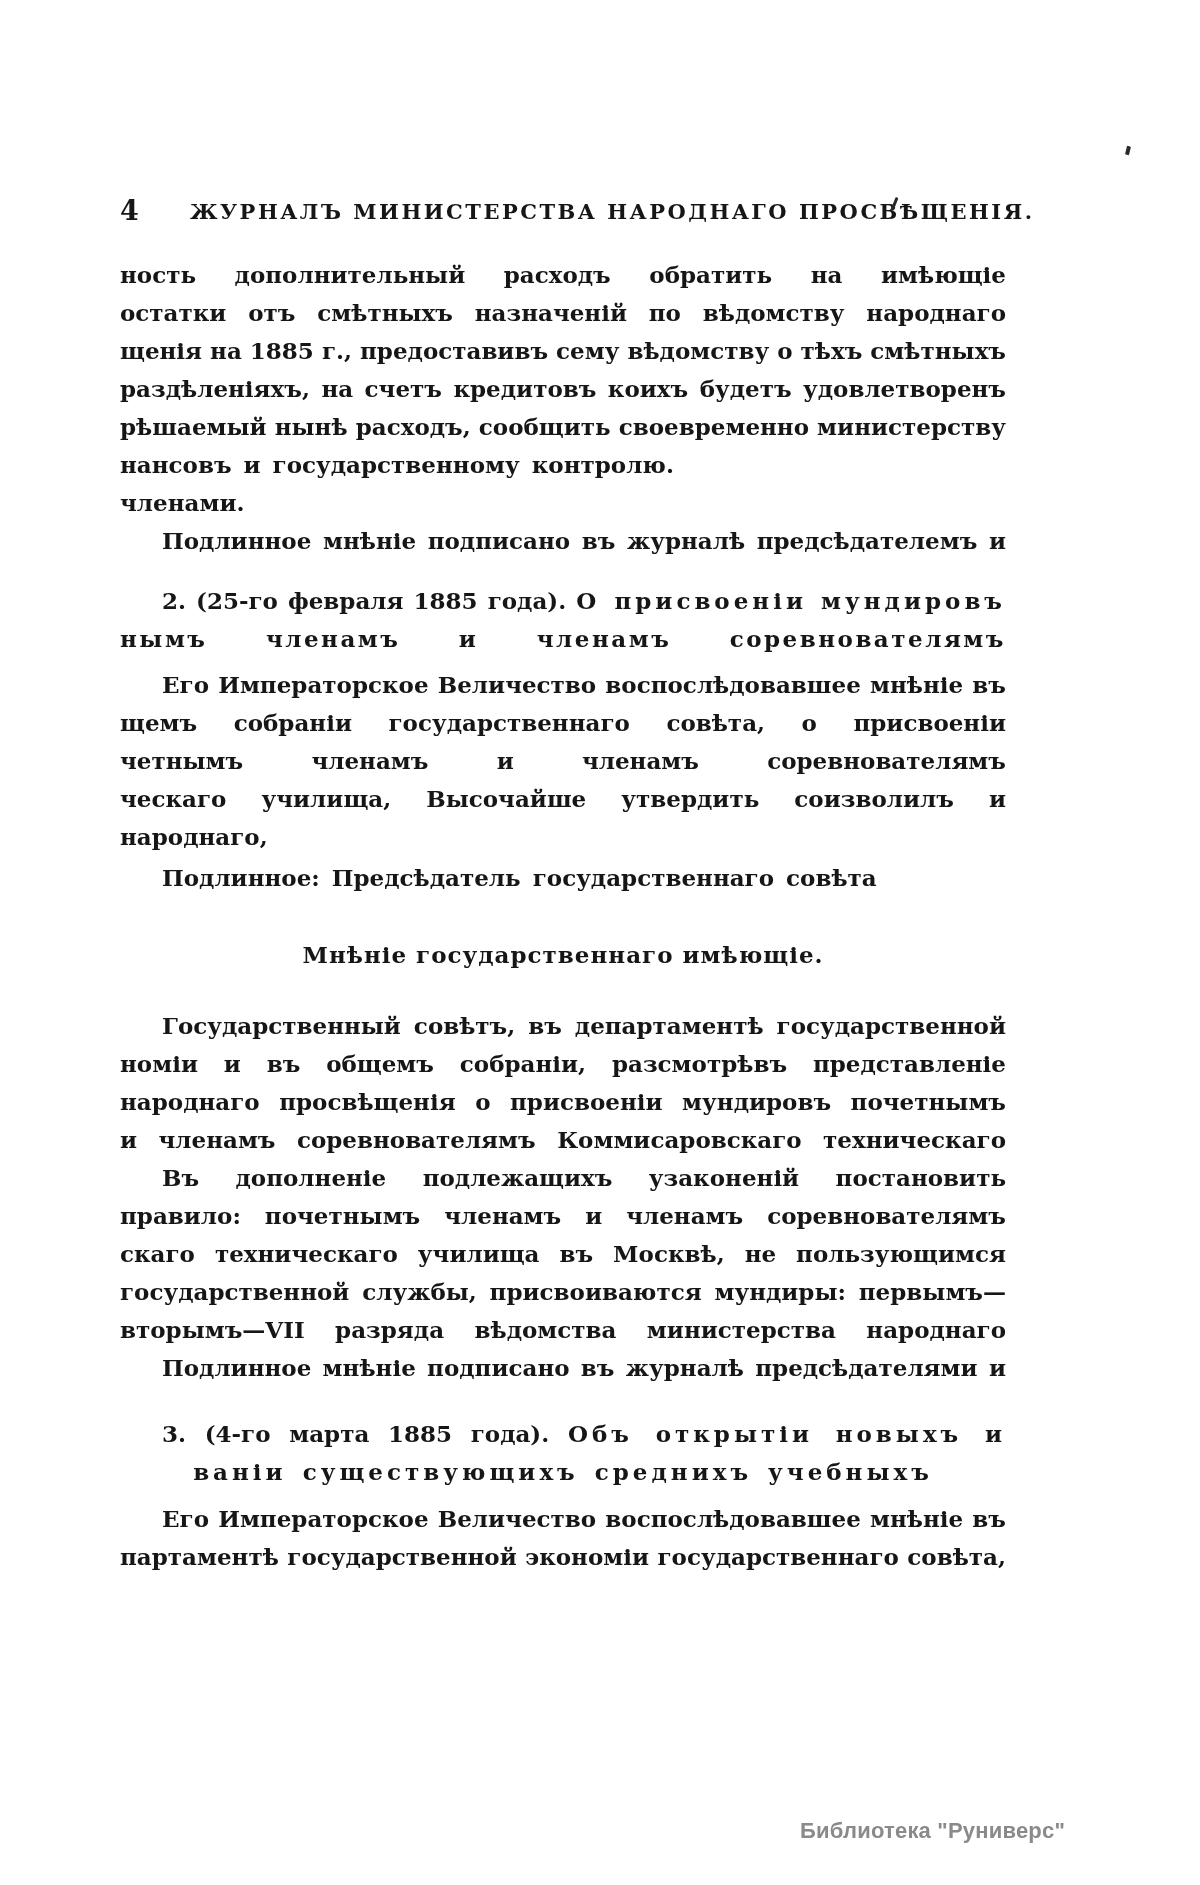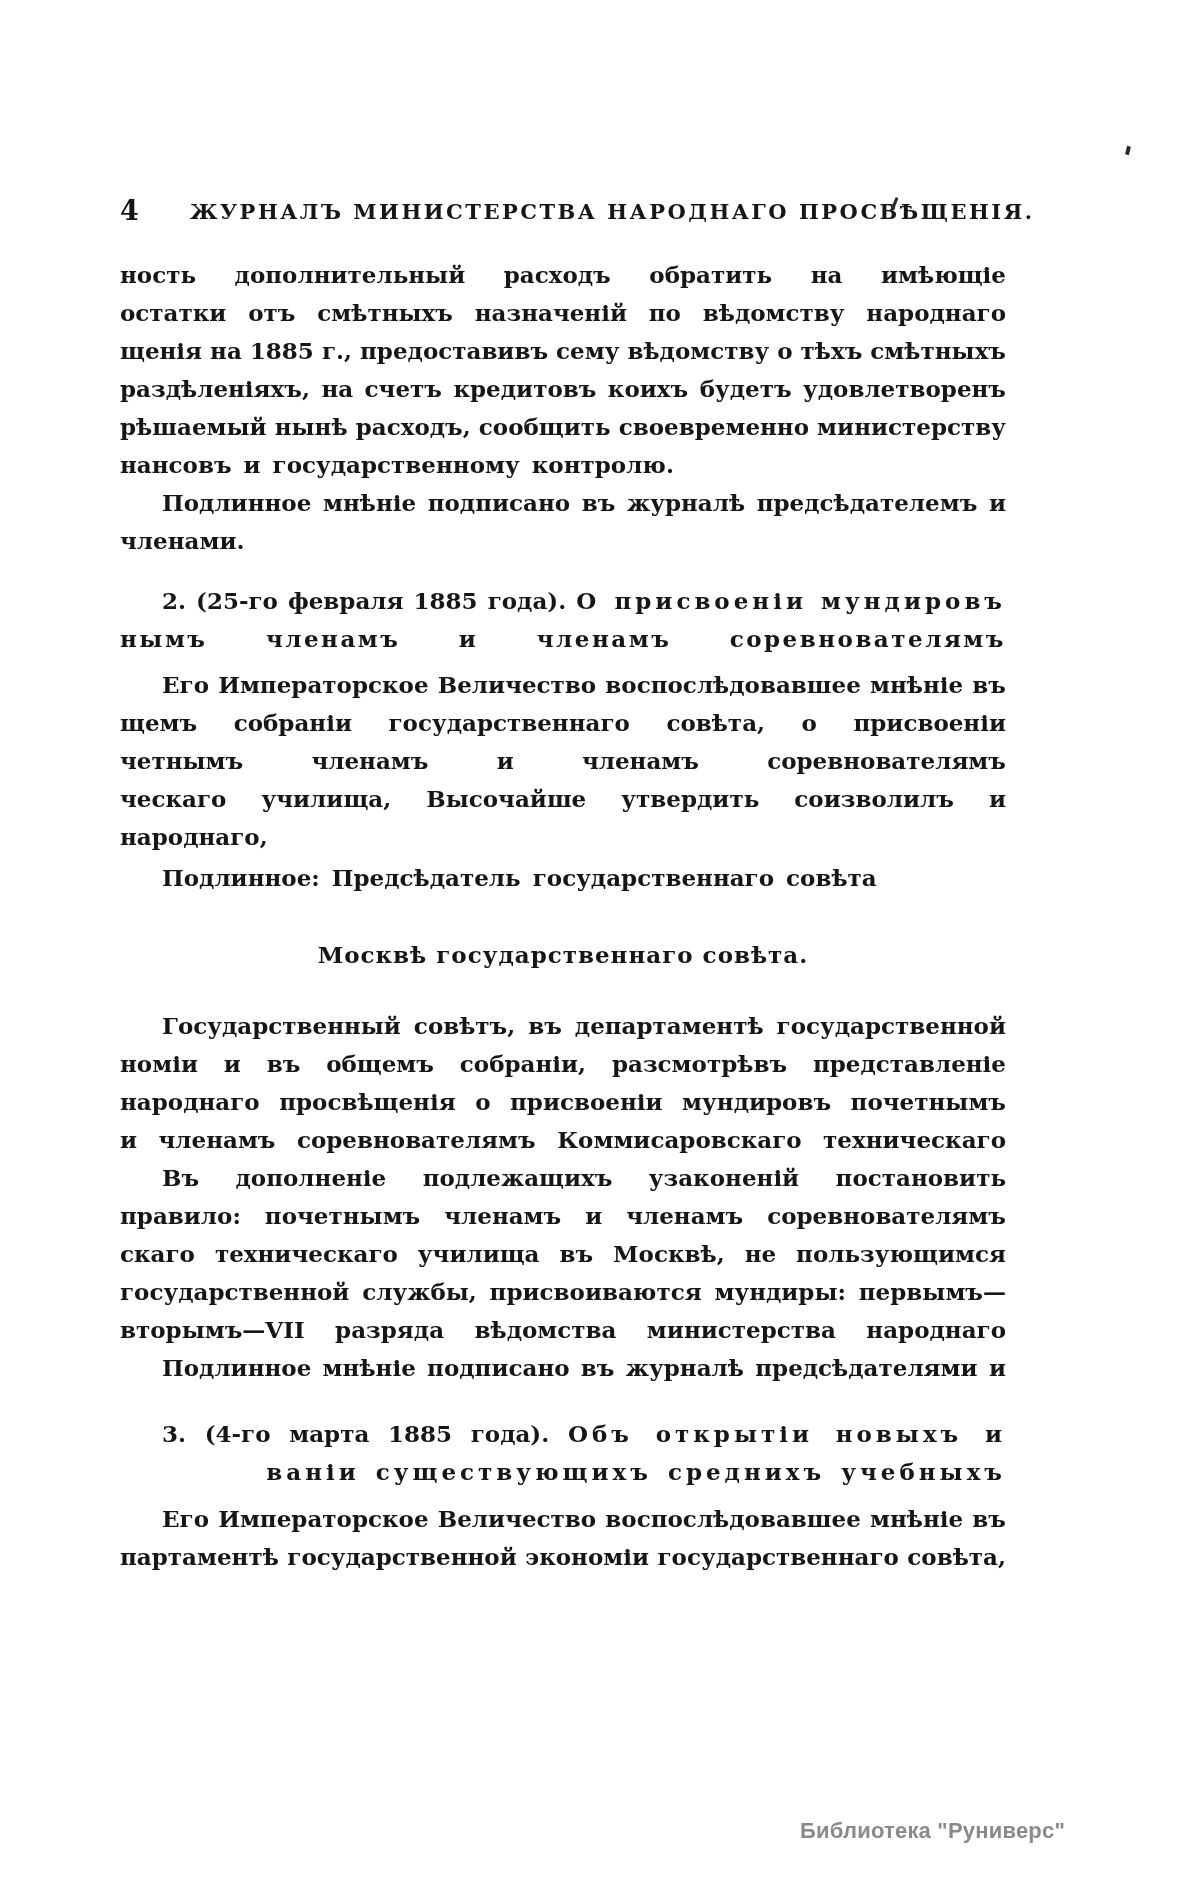--- a/index.html
+++ b/index.html
@@ -54,21 +54,21 @@
     font-weight: 700;
   }
   .line {
     height: 38px;
     line-height: 38px;
     text-align: justify;
     text-align-last: justify;
     overflow: hidden;
   }
   .line.end {
-    text-align: right;
+    text-align: center;
     text-align-last: left;
     word-spacing: 4px;
   }
   .indent { text-indent: 42px; }
   .sp  { letter-spacing: 2.5px; }   
   .spw { letter-spacing: 4px; }     
   .m-item2   { margin-top: 22px; }
   .m-p3      { margin-top: 8px; }
   .m-p4      { margin-top: 3px; }
   .m-sechead { margin-top: 39px; }
@@ -133,42 +133,42 @@
     <div>
       <div class="line">ность дополнительный расходъ обратить на имѣющіе образоваться</div>
       <div class="line">остатки отъ смѣтныхъ назначеній по вѣдомству народнаго просвѣ-</div>
       <div class="line">щенія на 1885 г., предоставивъ сему вѣдомству о тѣхъ смѣтныхъ под-</div>
       <div class="line">раздѣленіяхъ, на счетъ кредитовъ коихъ будетъ удовлетворенъ раз-</div>
       <div class="line">рѣшаемый нынѣ расходъ, сообщить своевременно министерству фи-</div>
       <div class="line end">нансовъ и государственному контролю.</div>
     </div>
 
     <div>
+      <div class="line end">членами.</div>
       <div class="line indent">Подлинное мнѣніе подписано въ журналѣ предсѣдателемъ и</div>
-      <div class="line end">членами.</div>
     </div>
 
     <div class="m-item2">
       <div class="line indent"><span>2. (25-го февраля 1885 года).</span> <span class="spw">О присвоеніи мундировъ почет-</span></div>
       <div class="line sp">нымъ членамъ и членамъ соревнователямъ Коммисаровскаго</div>
     </div>
 
     <div class="m-p3">
       <div class="line indent">Его Императорское Величество воспослѣдовавшее мнѣніе въ об-</div>
       <div class="line">щемъ собраніи государственнаго совѣта, о присвоеніи мундировъ по-</div>
       <div class="line">четнымъ членамъ и членамъ соревнователямъ Коммисаровскаго техни-</div>
       <div class="line">ческаго училища, Высочайше утвердить соизволилъ и повелѣлъ</div>
       <div class="line end">народнаго,</div>
     </div>
 
     <div class="m-p4">
       <div class="line end indent"><span>Подлинное: Предсѣдатель государственнаго совѣта</span> </div>
     </div>
 
-    <div class="sechead m-sechead">Москвѣ государственнаго совѣта.</div>
+    <div class="sechead m-sechead">Мнѣніе государственнаго имѣющіе.</div>
 
     <div class="m-p5">
       <div class="line indent">Государственный совѣтъ, въ департаментѣ государственной эко-</div>
       <div class="line">номіи и въ общемъ собраніи, разсмотрѣвъ представленіе министра</div>
       <div class="line">народнаго просвѣщенія о присвоеніи мундировъ почетнымъ членамъ</div>
       <div class="line">и членамъ соревнователямъ Коммисаровскаго техническаго училища,</div>
     </div>
 
     <div>
       <div class="line indent">Въ дополненіе подлежащихъ узаконеній постановить слѣдующее</div>

